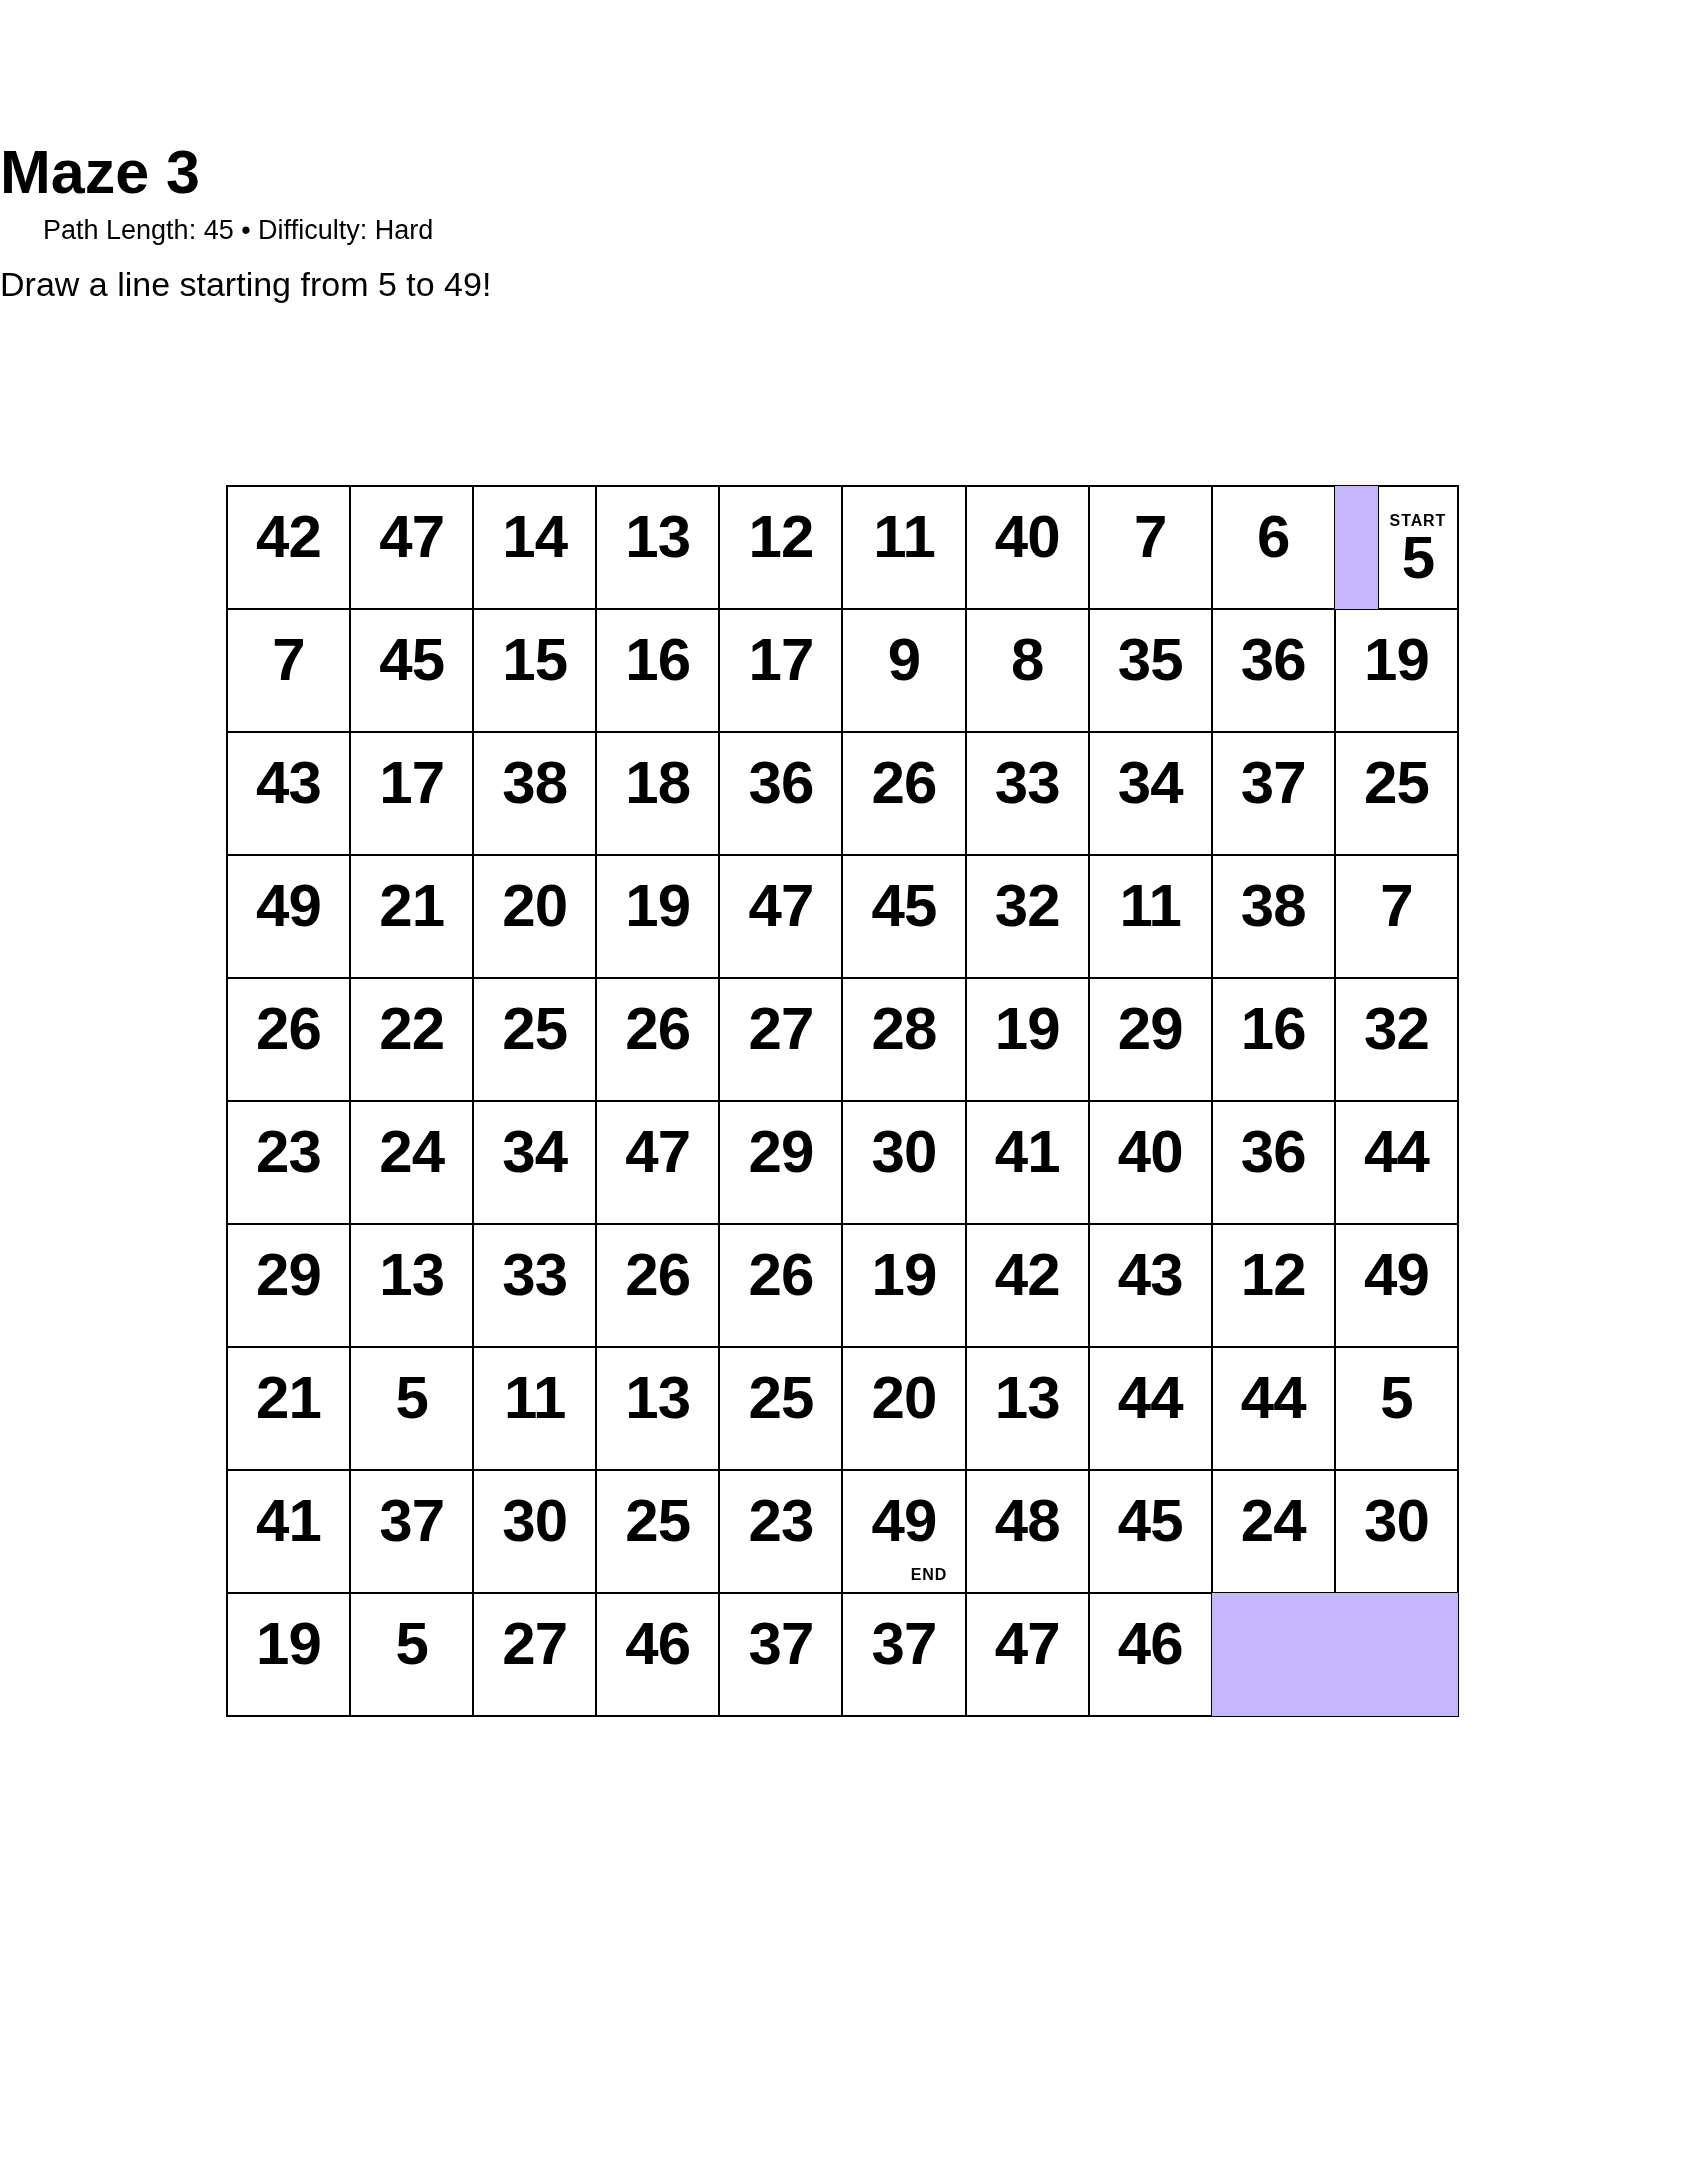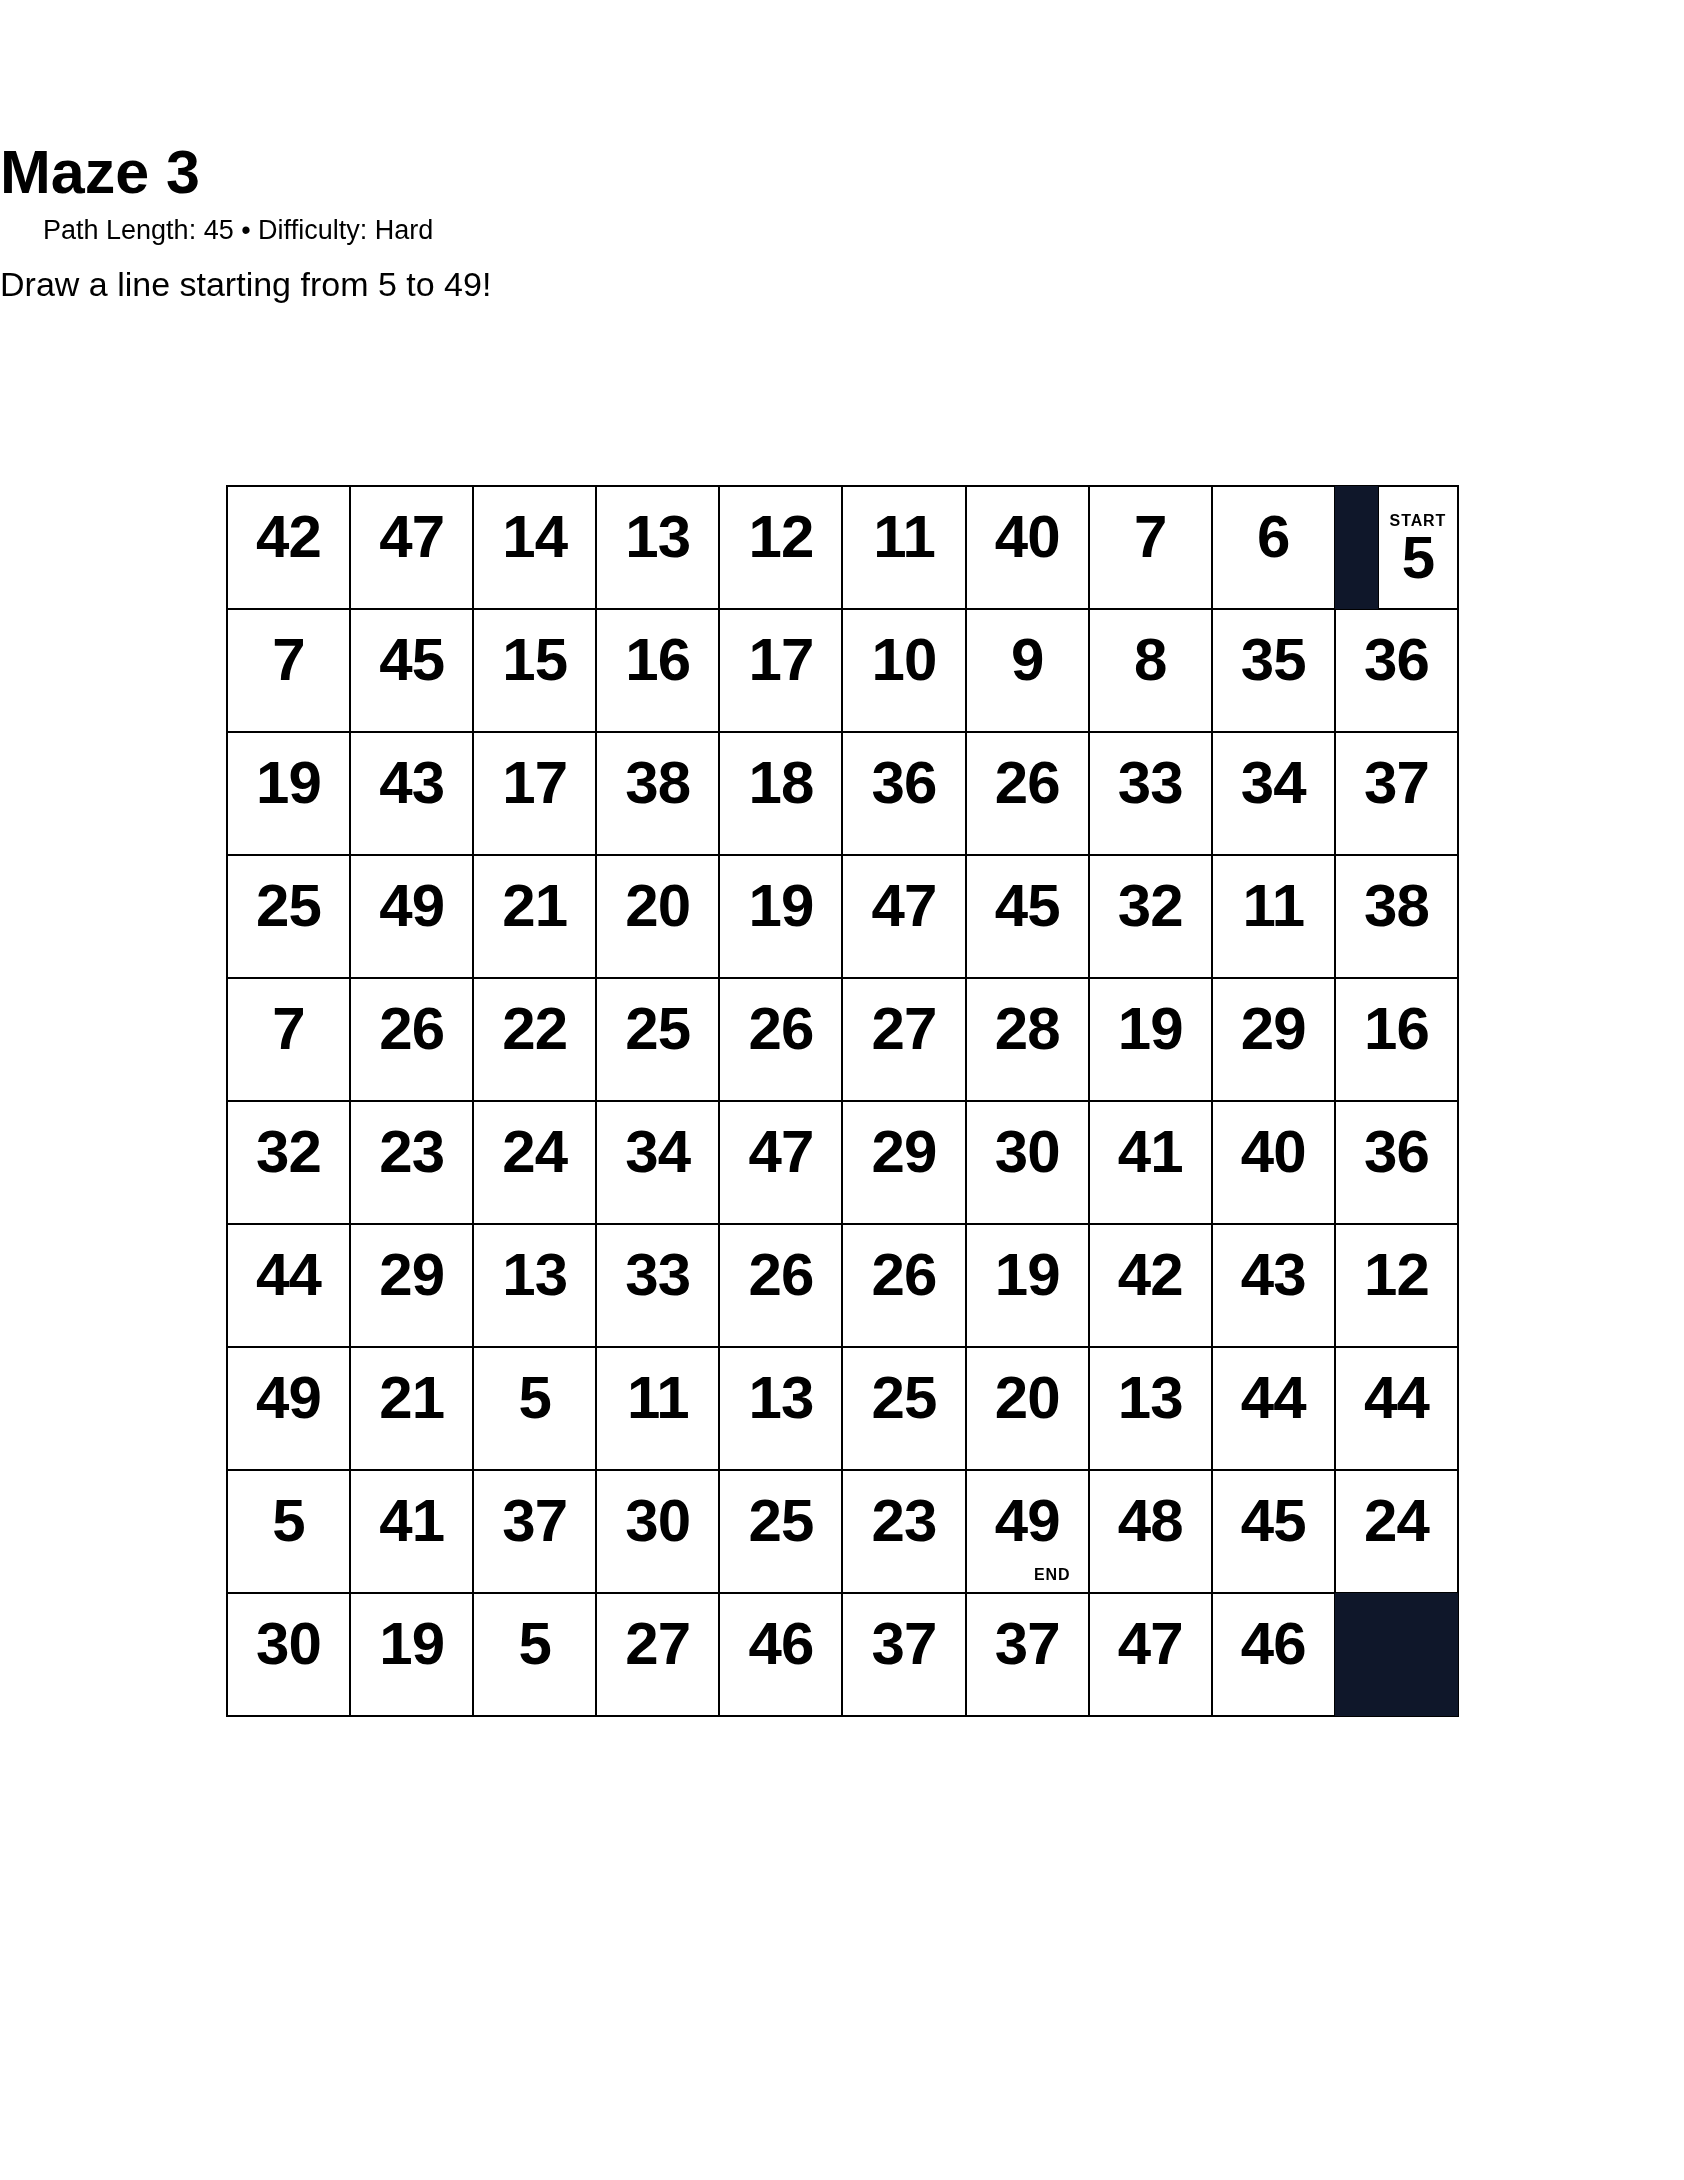--- a/index.html
+++ b/index.html
@@ -39,21 +39,21 @@
   }
 
   .maze-grid {
     width: 1233px;
     height: 1232px;
     margin: 179px auto 0 auto;
     display: grid;
     grid-template-columns: repeat(10, 1fr);
     grid-template-rows: repeat(10, 1fr);
     border: 1.7px solid #000000;
-    background: #0f172a;
+    background: #c4b5fd;
   }
   .cell {
     border: 1.7px solid #000000;
     position: relative;
     display: flex;
     justify-content: center;
     align-items: flex-start;
     padding-top: 20.4px;
     background: #ffffff;
   }
@@ -141,23 +141,20 @@
     <div class="cell">
       <span class="number">15</span>
     </div>
     <div class="cell">
       <span class="number">16</span>
     </div>
     <div class="cell">
       <span class="number">17</span>
     </div>
     <div class="cell">
-      <span class="number">10</span>
-    </div>
-    <div class="cell">
       <span class="number">9</span>
     </div>
     <div class="cell">
       <span class="number">8</span>
     </div>
     <div class="cell">
       <span class="number">35</span>
     </div>
     <div class="cell">
       <span class="number">36</span>

